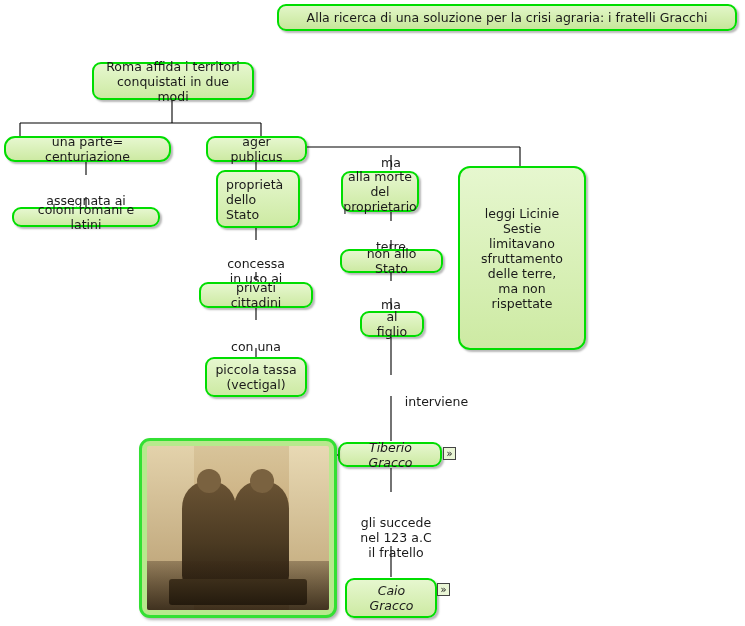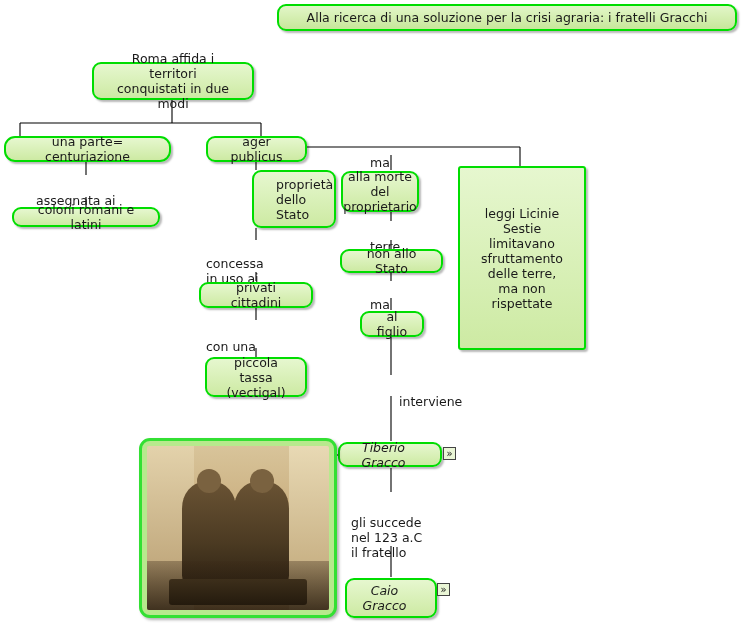--- a/index.html
+++ b/index.html
@@ -30,46 +30,46 @@
     position: absolute;
     box-sizing: border-box;
     border: 2px solid #00dd00;
     border-radius: 9px;
     background: #d8f2b8;
     background: linear-gradient(to bottom, #e6f7cf 0%, #cdeaa3 100%);
     color: #1a1a1a;
     font-size: 12.5px;
     line-height: 15px;
     text-align: center;
-    padding: 5px 22px;
+    padding: 5px 8px;
     box-shadow: 2px 2px 2px rgba(0,0,0,0.28);
     white-space: pre-line;
     display: flex;
     align-items: center;
     justify-content: center;
   }
   .node.title {
     background: linear-gradient(to bottom, #e2f6c8 0%, #c7e79a 100%);
     font-size: 12.5px;
   }
   .label {
     position: absolute;
     font-size: 12.5px;
     line-height: 15px;
     color: #1a1a1a;
-    text-align: left;
+    text-align: center;
     white-space: pre-line;
   }
   .node.person {
     font-style: italic;
     justify-content: flex-start;
     padding-left: 9px;
   }
   .node.big {
-    border-radius: 3px;
+    border-radius: 12px;
   }
   .expander {
     position: absolute;
     width: 13px;
     height: 13px;
     border: 1px solid #444;
     background: #eaf6d6;
     font-size: 10px;
     line-height: 11px;
     text-align: center;
@@ -200,21 +200,21 @@
   </div>
 
   <div class="node" style="left:12px; top:207px; width:148px; height:20px;">
     <span>coloni romani e latini</span>
   </div>
 
   <div class="node" style="left:206px; top:136px; width:101px; height:26px;">
     <span>ager publicus</span>
   </div>
 
-  <div class="node" style="left:216px; top:170px; width:84px; height:58px; text-align:left; justify-content:flex-start;margin-left:36px;">
+  <div class="node" style="left:216px; top:170px; width:84px; height:58px; text-align:left; justify-content:flex-start;">
     <span>proprietà
 dello Stato</span>
   </div>
 
   <div class="label" style="left:206px; top:241px; width:100px;">
     <span>concessa
 in uso ai</span>
   </div>
 
   <div class="node" style="left:199px; top:282px; width:114px; height:26px;">

